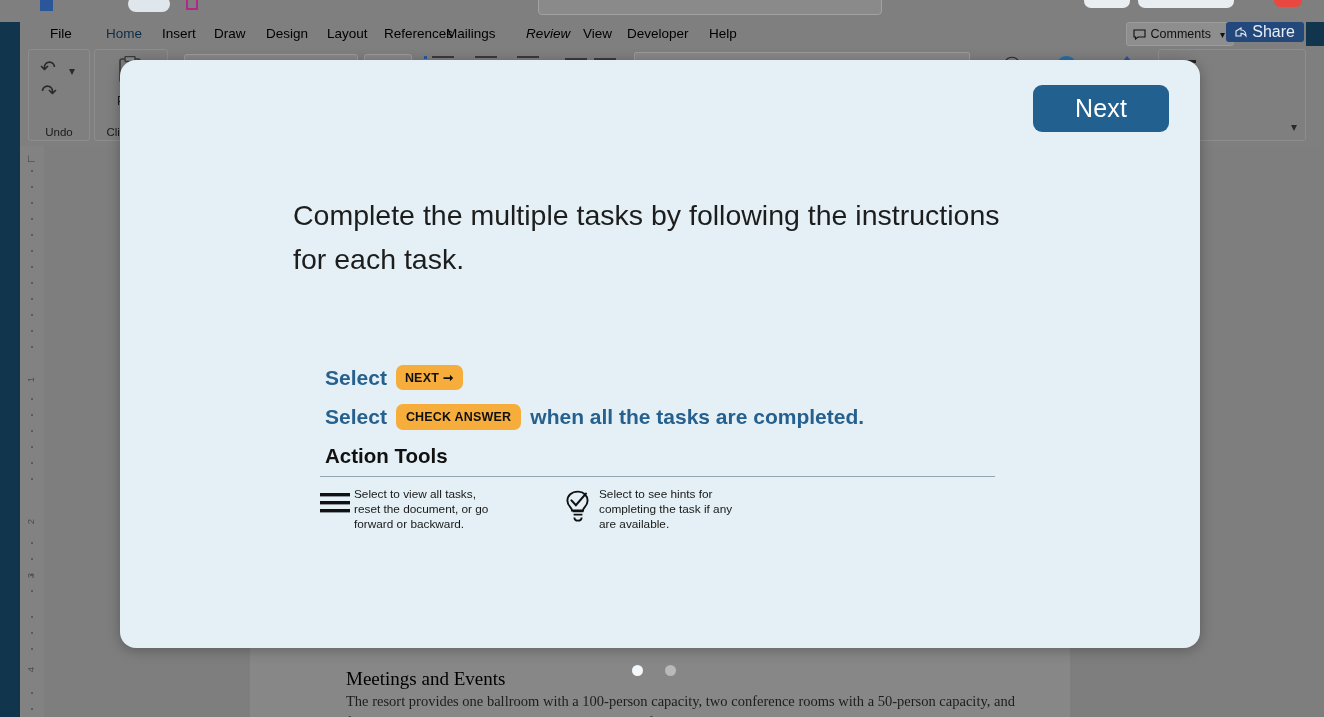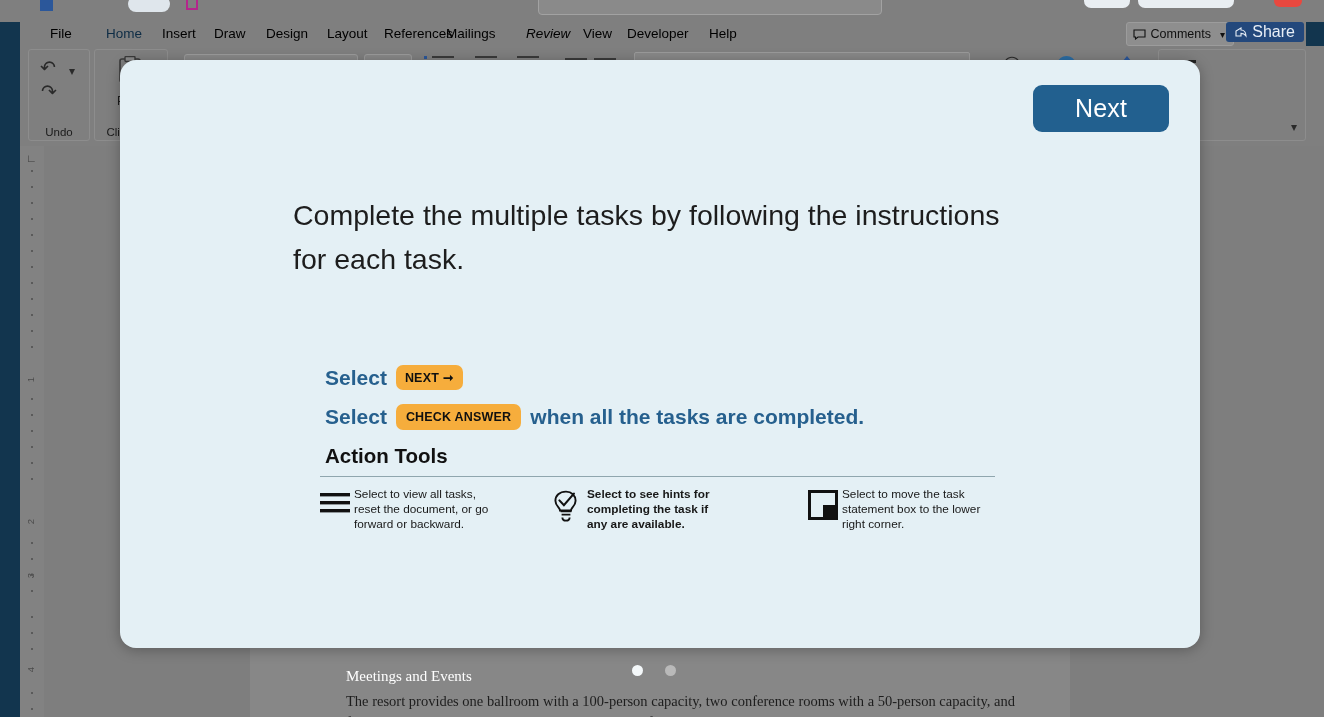--- a/index.html
+++ b/index.html
@@ -233,22 +233,22 @@
   }
   .doc-page {
     position: absolute;
     left: 206px; top: 0;
     width: 820px; bottom: 0;
     background: #878787;
   }
   .doc-h2 {
     position: absolute;
     left: 96px;
-    font-size: 15px;
-    color: #ffffff;
+    font-size: 19px;
+    color: #000000;
     font-family: "Liberation Serif", serif;
     white-space: nowrap;
   }
   .doc-p {
     position: absolute;
     left: 96px;
     width: 690px;
     font-size: 14.5px;
     color: #1d1d1d;
     font-family: "Liberation Serif", serif;
@@ -526,39 +526,30 @@
     <div class="at-icon">
       <svg width="30" height="26" viewBox="0 0 30 26">
         <rect x="0" y="3" width="30" height="3.4" fill="#111"></rect>
         <rect x="0" y="11" width="30" height="3.4" fill="#111"></rect>
         <rect x="0" y="19" width="30" height="3.4" fill="#111"></rect>
       </svg>
     </div>
     <div class="at-text">Select to view all tasks, reset the document, or go forward or backward.</div>
   </div>
 
-  <div class="at-col" style="left:433px;font-weight:bold;">
+  <div class="at-col" style="left:445px;">
     <div class="at-icon">
       <svg width="26" height="32" viewBox="0 0 26 32">
         <path d="M13 1.6c5.6 0 9.6 4 9.6 9.2 0 3.6-2.1 5.6-3.4 7.1-.8 1-1.2 1.7-1.2 2.6H7c0-.9-.4-1.6-1.2-2.6C4.5 16.4 2.4 14.4 2.4 10.8 2.4 5.6 6.4 1.6 13 1.6z" fill="none" stroke="#111" stroke-width="1.9"></path>
         <path d="M7.6 21.2h10.8M8.6 24.6h8.8" stroke="#111" stroke-width="1.9" fill="none"></path>
         <path d="M9.4 27.4c0 2 1.4 3.2 3.6 3.2s3.6-1.2 3.6-3.2" fill="none" stroke="#111" stroke-width="1.9"></path>
         <path d="M6.4 10.4l4.5 4.8 10-11.6" fill="none" stroke="#111" stroke-width="2.1" stroke-linecap="round"></path>
       </svg>
     </div>
     <div class="at-text">Select to see hints for completing the task if any are available.</div>
   </div>
 
-  <div class="at-col" style="left:688px;">
-    <div class="at-icon">
-      <svg width="30" height="30" viewBox="0 0 30 30">
-        <rect x="1.5" y="1.5" width="27" height="27" fill="none" stroke="#111" stroke-width="3"></rect>
-        <rect x="15" y="15" width="13.5" height="13.5" fill="#111"></rect>
-      </svg>
-    </div>
-    <div class="at-text">Select to move the task statement box to the lower right corner.</div>
-  </div>
 </div>
 
 <div class="pager-dots">
   <div class="dot on"></div>
   <div class="dot off"></div>
 </div>
 
 </body></html>

